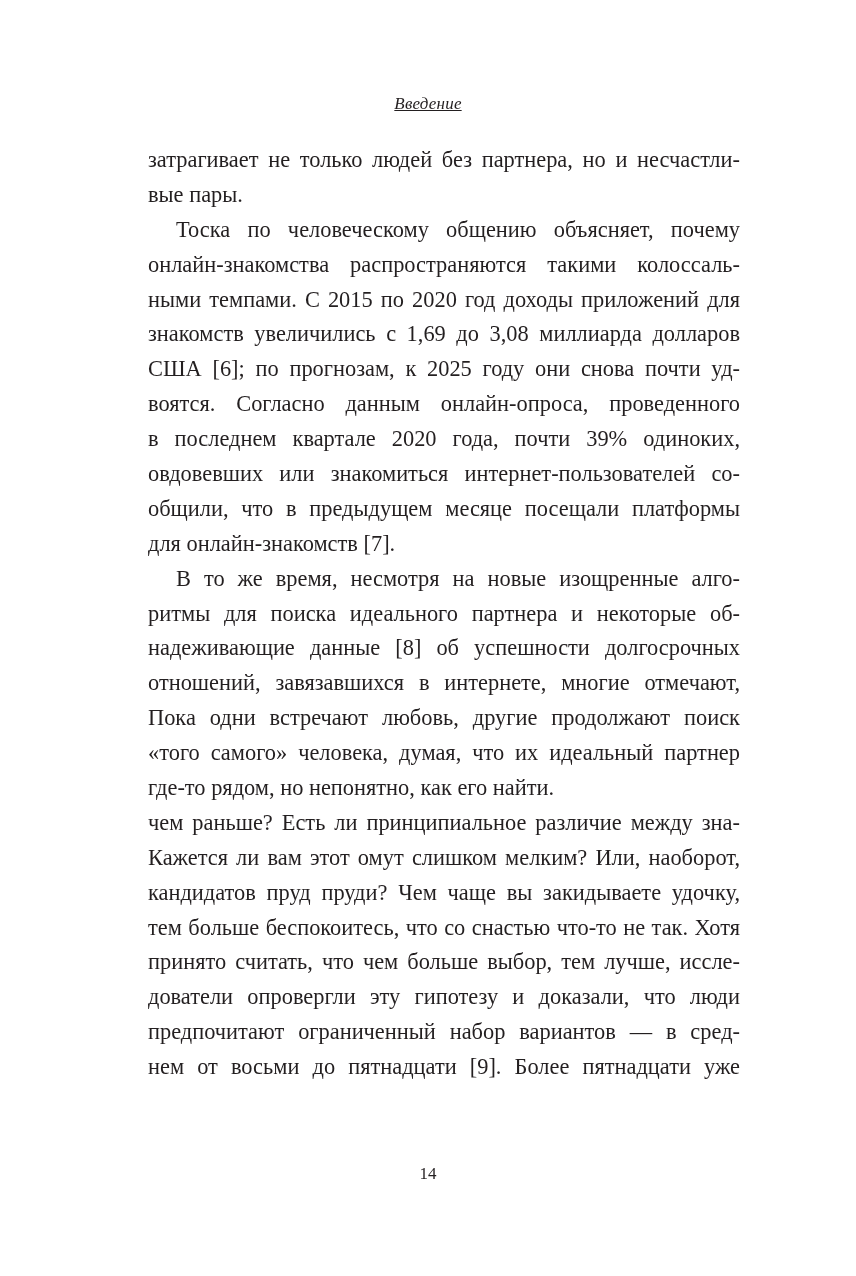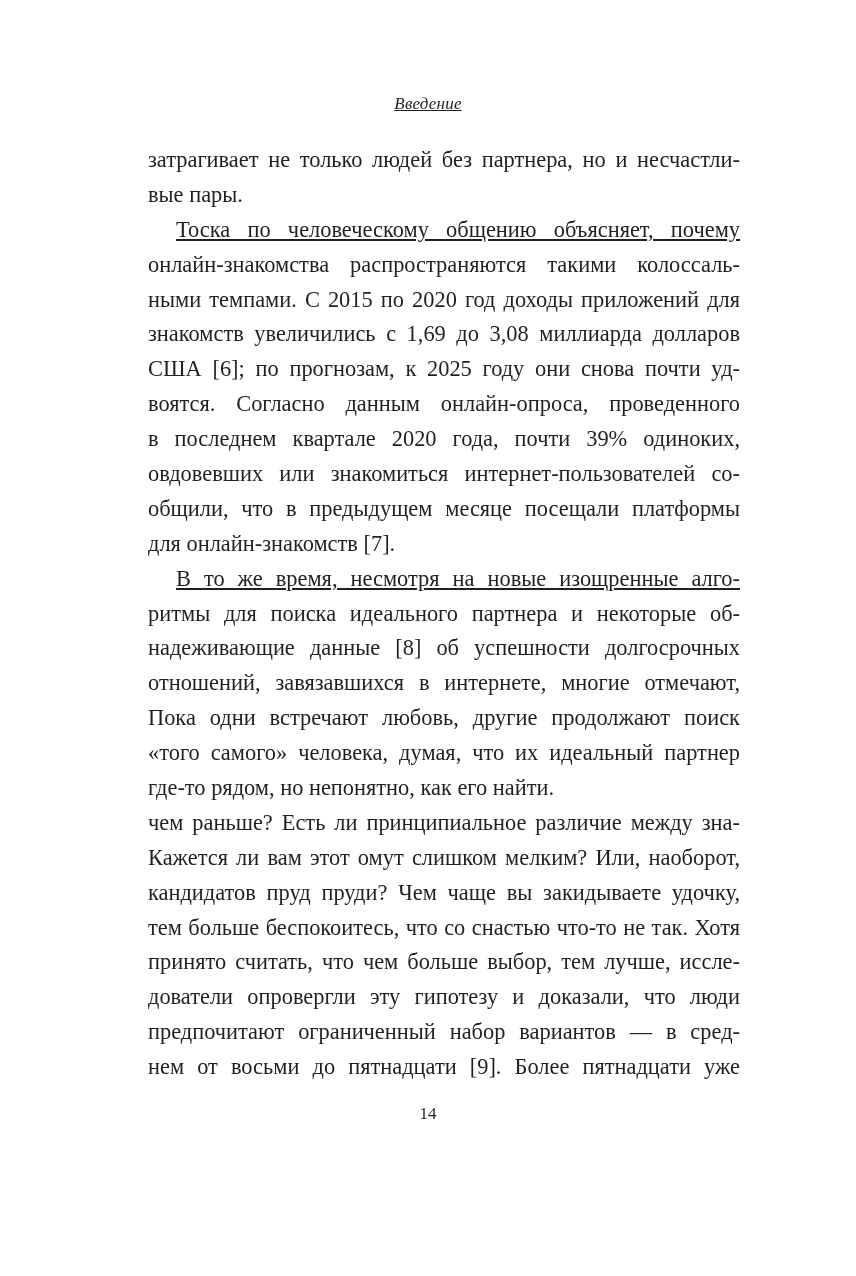--- a/index.html
+++ b/index.html
@@ -39,25 +39,24 @@
     white-space: nowrap;
     text-align: justify;
     text-align-last: justify;
     overflow: visible;
   }
   .line.last {
     text-align-last: left;
   }
   .line.indent {
     padding-left: 28px;
-    text-decoration: underline;
   }
   .page-number {
     position: absolute;
-    top: 1104px;
+    top: 1164px;
     left: 0;
     width: 856px;
     text-align: center;
     font-size: 17px;
   }
 </style>
 </head>
 <body>
 
 <div class="running-head">Введение</div>

